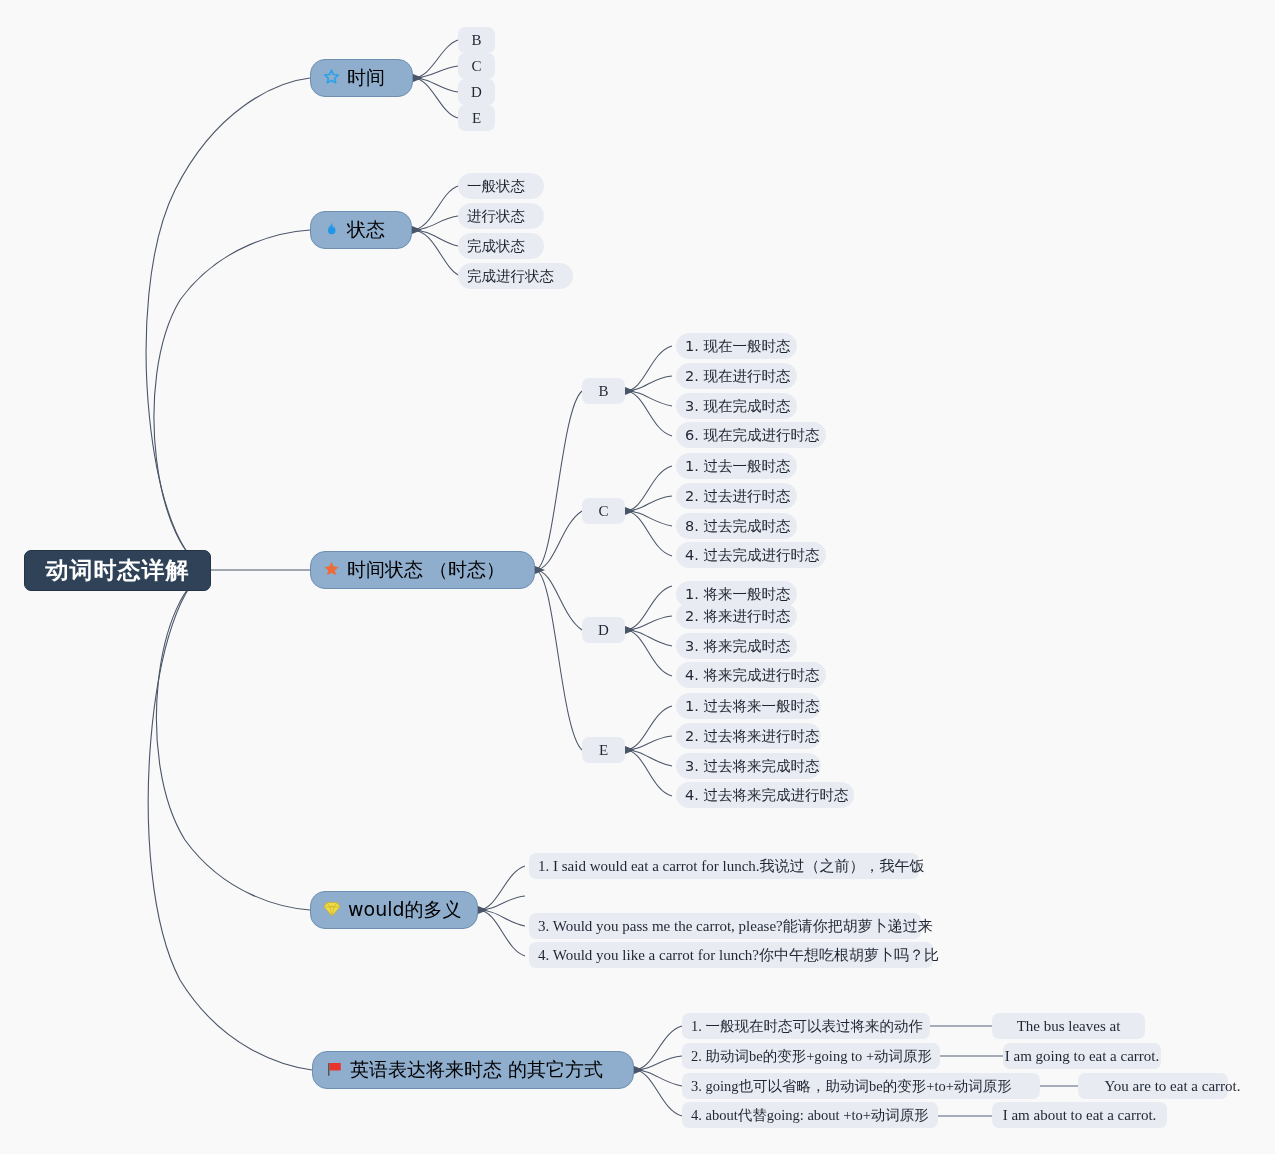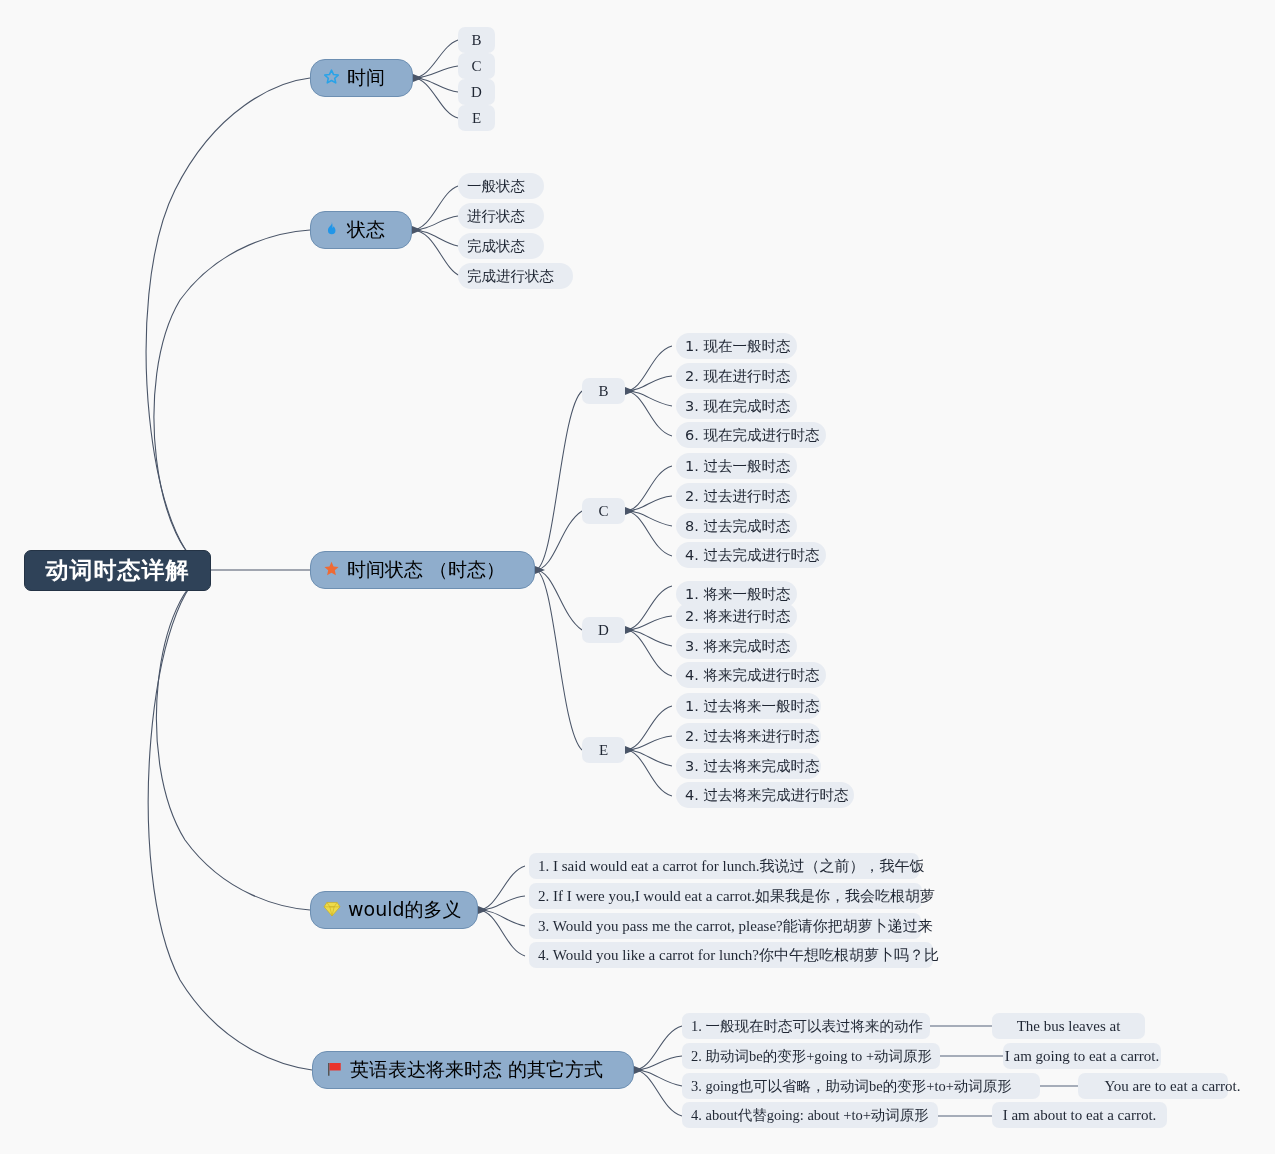--- a/index.html
+++ b/index.html
@@ -316,23 +316,20 @@
         <polygon points="5,2 19,2 23,8 12,20.5 1,8"></polygon>
         <path d="M1,8 H23 M5,2 L9,8 L12,20.5 M19,2 L15,8 L12,20.5 M9,8 H15" stroke="#c9ab1f" stroke-width="0.8" fill="none"></path>
       </svg>
     </span>
     <span>would的多义</span>
   </div>
 
   <div class="node leaf mixed" style="left:529px; top:853px; width:390px;">
     <span>1. I said would eat a carrot for lunch.我说过（之前），我午饭</span>
     </div>
-  <div class="node leaf mixed" style="left:529px; top:883px; width:393px;">
-    <span>2. If I were you,I would eat a carrot.如果我是你，我会吃根胡萝</span>
-    </div>
   <div class="node leaf mixed" style="left:529px; top:913px; width:392px;">
     <span>3. Would you pass me the carrot, please?能请你把胡萝卜递过来</span>
     </div>
   <div class="node leaf mixed" style="left:529px; top:942px; width:404px;">
     <span>4. Would you like a carrot for lunch?你中午想吃根胡萝卜吗？比</span>
     </div>
 
   <div class="node branch" style="left:312px; top:1051px; width:322px; height:38px;">
     <span class="ico flag">
       <svg width="18" height="18" viewBox="0 0 24 24">

